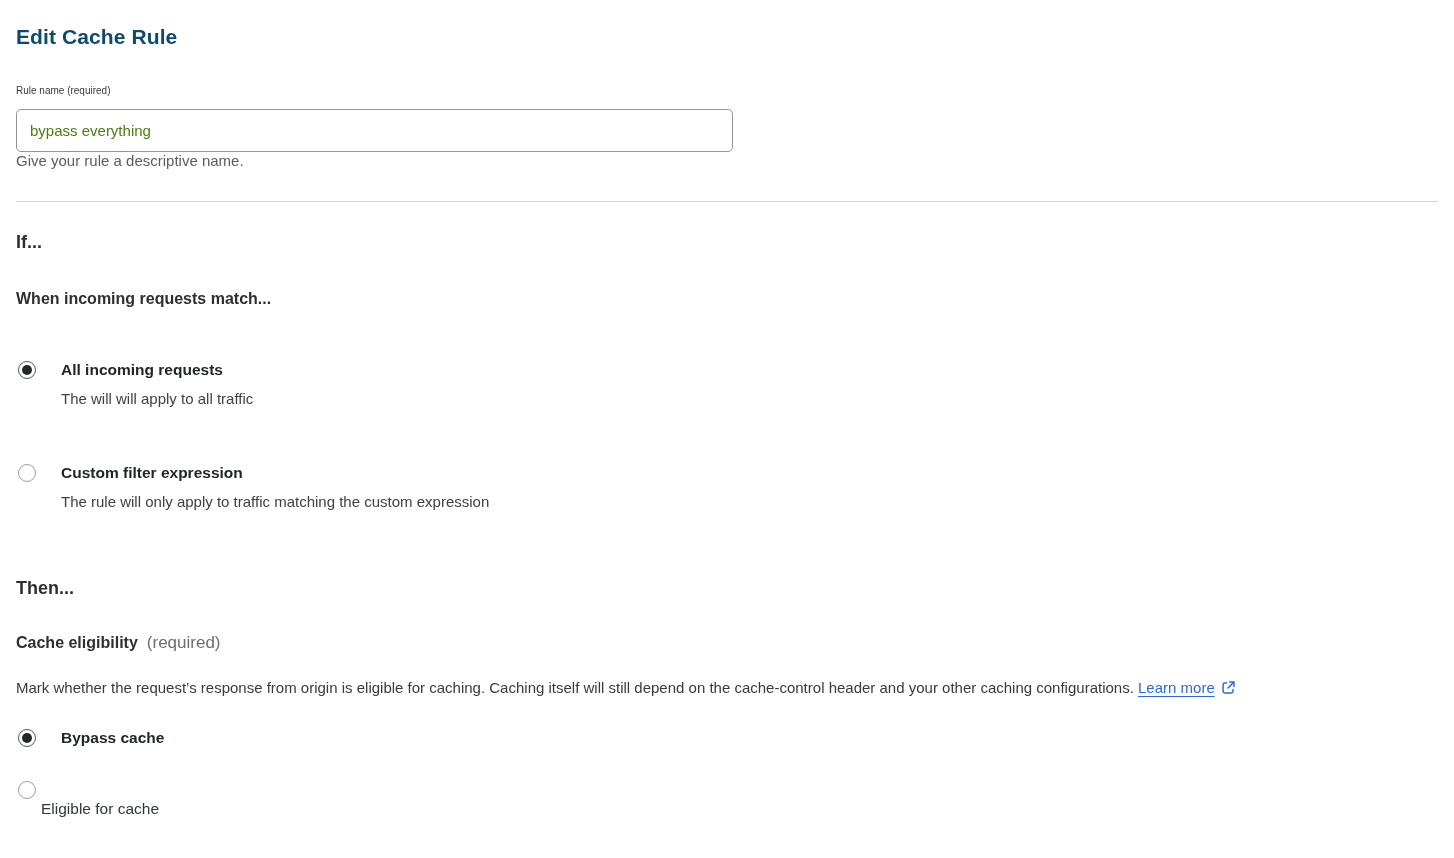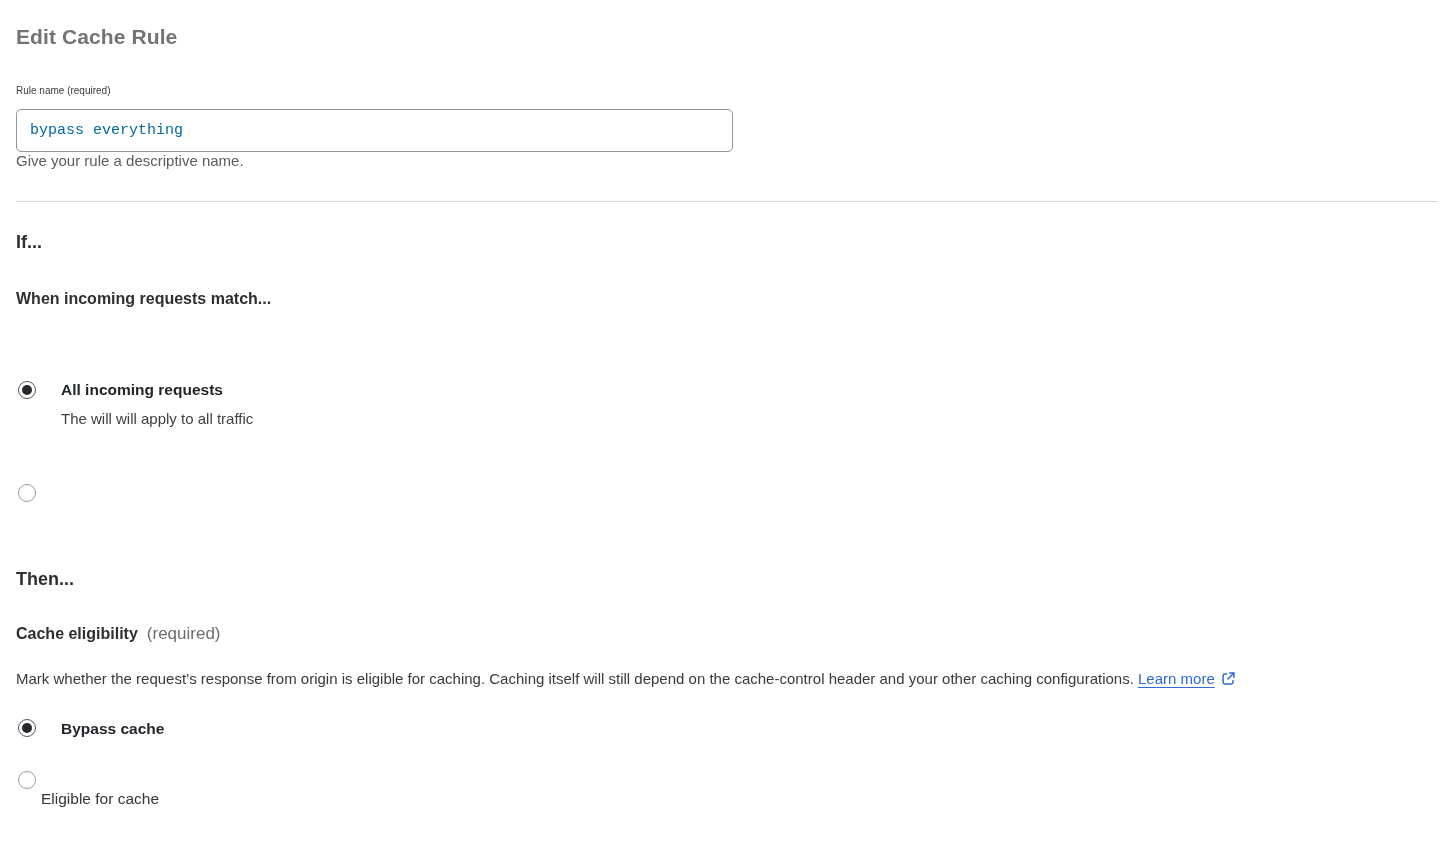--- a/index.html
+++ b/index.html
@@ -10,40 +10,40 @@
     color: #313131;
     overflow: hidden;
   }
   .page {
     padding: 25px 10px 0 16px;
     width: 1448px;
   }
   h1.page-title {
     font-size: 21px;
     font-weight: 700;
-    color: #737373;
+    color: #0c4a6e;
     letter-spacing: 0.1px;
     margin-bottom: 36px;
   }
   .field-label {
     display: block;
     font-size: 10px;
     font-weight: 400;
     color: #3a3a3a;
     margin-bottom: 13px;
   }
   .rule-name-input {
     width: 717px;
     height: 43px;
     border: 1px solid #949494;
     border-radius: 5px;
     padding: 0 13px;
     font-size: 15px;
-    font-family: Liberation Mono, monospace;
-    color: #0369a1;
+    font-family: Liberation Sans, sans-serif;
+    color: #4d7c0f;
     background: #ffffff;
     outline: none;
   }
   .field-help {
     font-size: 15px;
     color: #5c5c5c;
   }
   hr.section-divider {
     border: none;
     border-top: 1px solid #d5d5d5;
@@ -59,21 +59,21 @@
     font-size: 16px;
     font-weight: 700;
     color: #2f2f2f;
     margin-top: 37px;
   }
   .radio-option {
     display: flex;
     align-items: flex-start;
     cursor: pointer;
   }
-  .opt-1 { margin-top: 72px; }
+  .opt-1 { margin-top: 52px; }
   .opt-2 { margin-top: 55px; }
   .opt-3 { margin-top: 24px; }
   .opt-4 { margin-top: 33px; flex-direction: column; }
   .radio {
     width: 18px; height: 18px;
     border-radius: 50%;
     border: 1px solid #9e9e9e;
     background: #ffffff;
     flex-shrink: 0;
     margin-left: 2px;
@@ -161,20 +161,24 @@
   <div class="radio-option opt-1">
     <span class="radio selected"></span>
     <div class="radio-text">
       <div class="radio-label">All incoming requests</div>
       <div class="radio-desc">The will will apply to all traffic</div>
     </div>
   </div>
 
   <div class="radio-option opt-2">
     <span class="radio"></span>
+    <div class="radio-text">
+      <div class="radio-label">Custom filter expression</div>
+      <div class="radio-desc">The rule will only apply to traffic matching the custom expression</div>
+    </div>
   </div>
 
   <h2 class="section-heading then-heading">Then...</h2>
 
   <div class="field-title-row">
     <span class="field-title">Cache eligibility</span>
     <span class="field-required">(required)</span>
   </div>
 
   <p class="desc-para"><span>Mark whether the request’s response from origin is eligible for caching. Caching itself will still depend on the cache-control header and your other caching configurations.</span>

